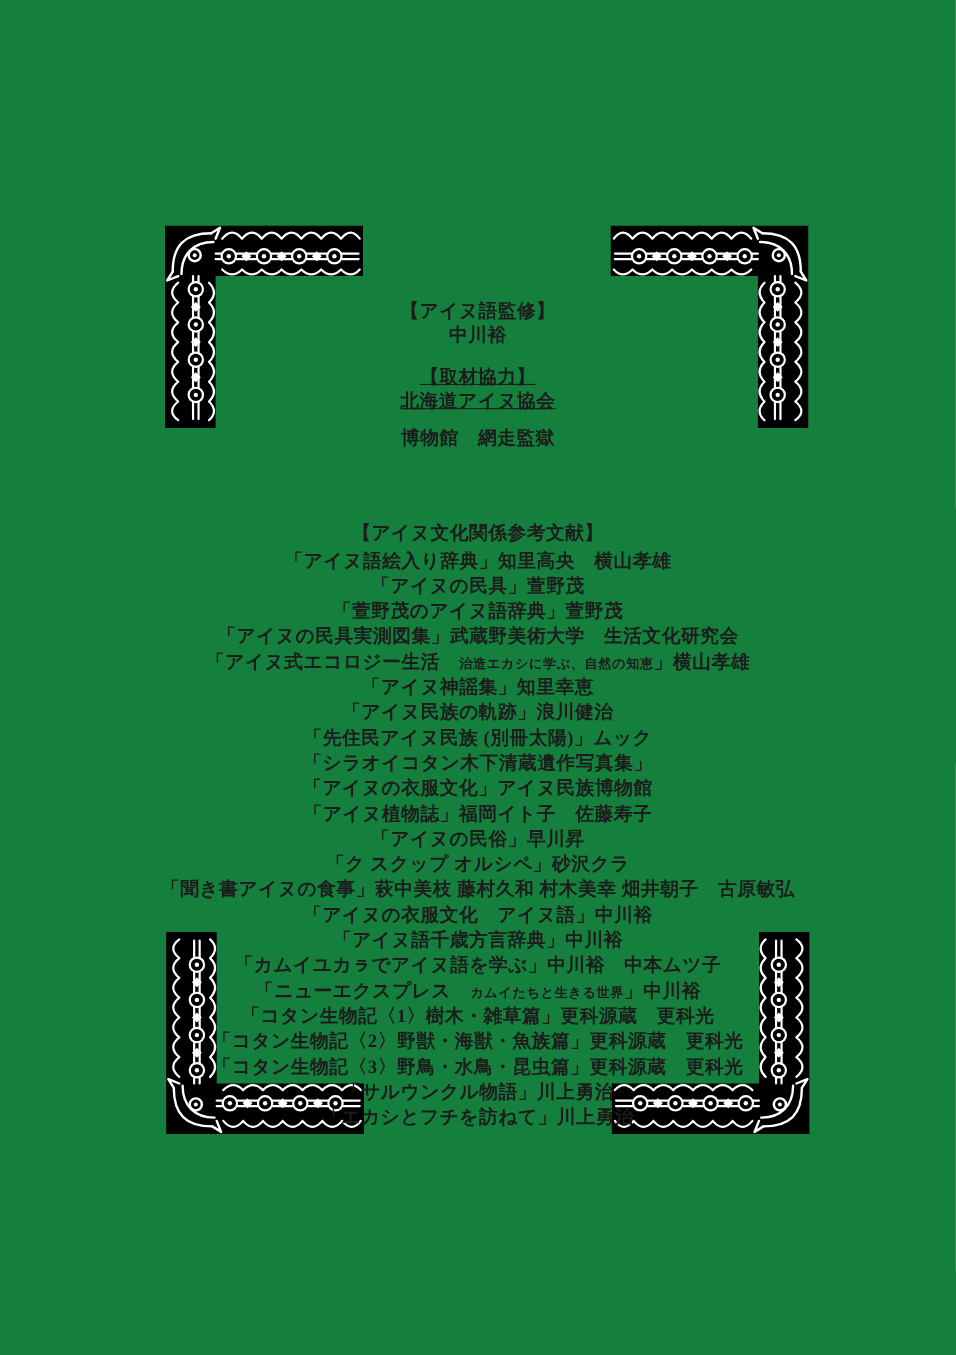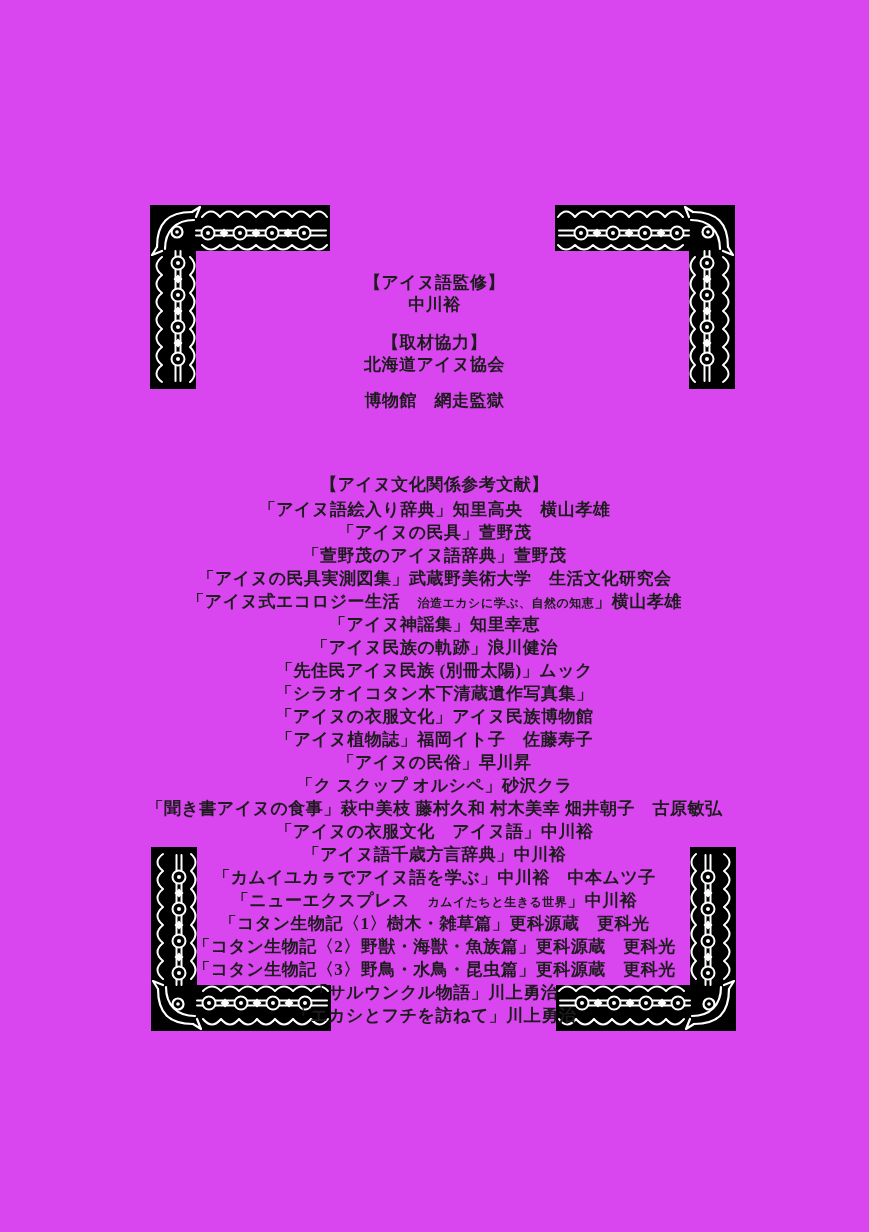--- a/index.html
+++ b/index.html
@@ -4,21 +4,21 @@
 <style>
   html,body{margin:0;padding:0;}
   body{
     background:#e8e8e8;
     font-family:"Liberation Serif","DejaVu Serif",serif;
   }
   .page{
     position:relative;
     width:869px;height:1232px;
     margin:0 auto;
-    background:#d946ef;
+    background:#15803d;
     overflow:hidden;
     color:#1c1c1c;
   }
   
   .corner{
     position:absolute;
     width:180px;height:184px;
     display:block;
   }
   .corner.tl{left:150px;top:205px;}
@@ -29,22 +29,22 @@
   .tblock{
     position:absolute;left:0;right:0;
     text-align:center;
     font-weight:700;
     font-size:17px;
     line-height:22px;
     letter-spacing:0.5px;
     color:#1c1c1c;
   }
   .sec-supervision{top:272px;}
-  .sec-cooperation{top:332px;}
-  .sec-museum{top:390px;}
+  .sec-cooperation{top:332px;text-decoration:underline;}
+  .sec-museum{top:390px;font-family:Liberation Mono, monospace;}
   .sec-refs{top:436px;margin-top:38px;}
   .ref-list{margin-top:3px;}
   .ref-line{line-height:21px;white-space:pre;}
   .ref-line .small, .small-sub{font-size:12px;text-align:center;}
 </style>
 </head>
 <body>
 
 <svg width="0" height="0" style="position:absolute" aria-hidden="true">
   <defs>

